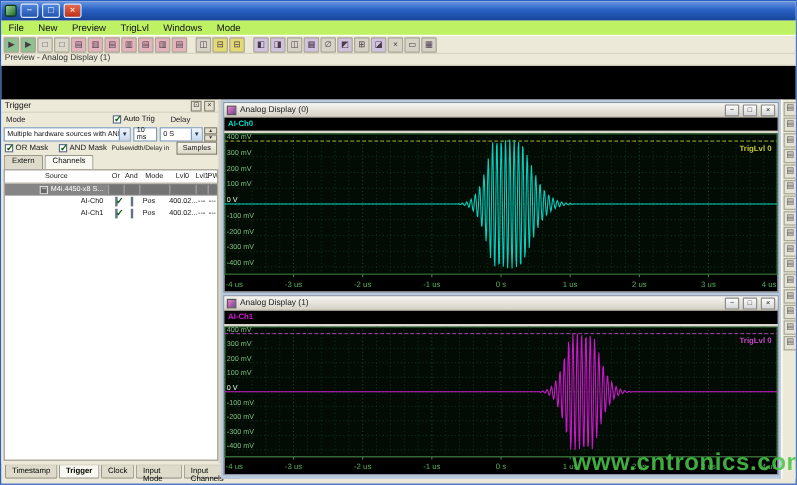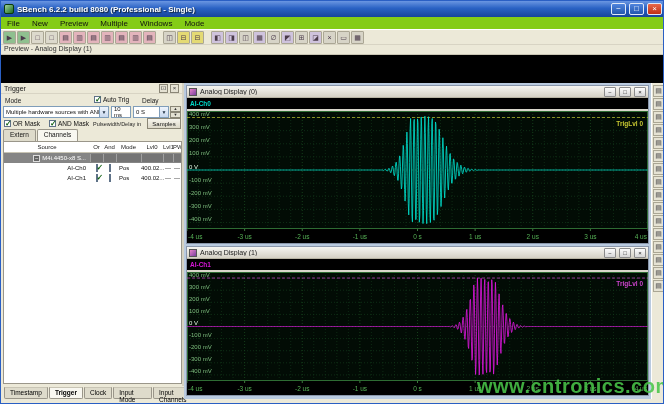--- a/index.html
+++ b/index.html
@@ -5,21 +5,21 @@
 *{box-sizing:border-box;margin:0;padding:0}
 html,body{width:664px;height:404px;overflow:hidden}
 body{position:relative;font-family:"Liberation Sans",sans-serif;background:#ece9d8;border:1px solid #2a5fc4}
 
 .titlebar{position:absolute;left:0;top:0;width:664px;height:16px;background:linear-gradient(180deg,#6a96e2 0%,#2a62c4 45%,#16449a 100%);display:flex;align-items:center;gap:3px;padding:0 3px;z-index:5}
 .app-icon{width:10px;height:10px;background:linear-gradient(135deg,#9fd49f,#1d6b1d);border:1px solid #0c3a0c;border-radius:2px}
 .titlebar .title{flex:1;color:#fff;font-size:8px;font-weight:bold;text-shadow:1px 1px 1px #123;white-space:nowrap;overflow:hidden}
 .winbtn{width:15px;height:12px;border:1px solid #dfe8f8;border-radius:2px;font-size:8px;line-height:10px;text-align:center;color:#fff;background:linear-gradient(#4f84dd,#2456ad)}
 .winbtn.close{background:linear-gradient(#e8694a,#bf3015)}
 
-.menubar{position:absolute;left:0;top:16px;width:664px;height:13px;background:#84cc16;display:flex;align-items:flex-start;font-size:8px;color:#111;border-bottom:1px solid #ffffff}
+.menubar{position:absolute;left:0;top:16px;width:664px;height:13px;background:#bef264;display:flex;align-items:flex-start;font-size:8px;color:#111;border-bottom:1px solid #ffffff}
 .menu-item{padding:0 6px;height:100%;display:flex;align-items:center;cursor:default}
 .toolbar{position:absolute;left:0;top:29px;width:664px;height:15px;background:#ece9d8;display:flex;align-items:center;padding:0 2px;border-bottom:1px solid #d8d4c4}
 .tb-group{display:flex;gap:1px;margin-right:7px}
 .tb-btn{width:13px;height:13px;border:1px solid #aaa694;border-radius:1px;font-size:7px;line-height:11px;text-align:center;color:#4a3a4a;overflow:hidden}
 
 .preview-bar{position:absolute;left:0;top:44px;width:664px;height:10px;background:#ece9d8;font-size:7px;color:#333;padding-left:3px;border-bottom:1px solid #c9c5b4}
 .preview-black{position:absolute;left:0;top:54px;width:664px;height:28px;background:#000}
 
 .left-panel{position:absolute;left:0;top:82px;width:183px;height:303px;background:#ece9d8;border-right:2px solid #d6d2c2;font-size:6.5px;color:#111}
 .panel-header{position:absolute;left:0;top:0;width:100%;height:11px;display:flex;align-items:center;padding:0 3px;border-bottom:1px solid #d8d4c4}
@@ -69,38 +69,37 @@
 .right-bar{position:absolute;left:650px;top:82px;width:14px;height:316px;background:#ece9d8;border-left:1px solid #fff;display:flex;flex-direction:column;align-items:center;padding-top:2px;gap:1px}
 .side-btn{width:12px;height:12px;border:1px solid #aaa694;background:#e6e3d4;font-size:7px;line-height:10px;text-align:center;color:#555}
 
 .watermark{position:absolute;left:476px;top:374px;font-size:20px;font-weight:bold;letter-spacing:.5px;color:rgba(72,196,72,.88);z-index:20;white-space:nowrap}
 </style>
 </head>
 <body>
 
 <div class="titlebar">
   <div class="app-icon"></div>
-  <div class="title">SBench 6.2.2 build 8080 (Professional - Single)</div>
   <div class="winbtn">−</div>
   <div class="winbtn">□</div>
   <div class="winbtn close">×</div>
 </div>
 
 <div class="menubar" id="menubar">
     <div class="menu-item">
       <span>File</span>
     </div>
     <div class="menu-item">
       <span>New</span>
     </div>
     <div class="menu-item">
       <span>Preview</span>
     </div>
     <div class="menu-item">
-      <span>Multiple</span>
+      <span>TrigLvl</span>
     </div>
     <div class="menu-item">
       <span>Windows</span>
     </div>
     <div class="menu-item">
       <span>Mode</span>
     </div>
   </div>
 <div class="toolbar" id="main-toolbar">
     <div class="tb-group">

